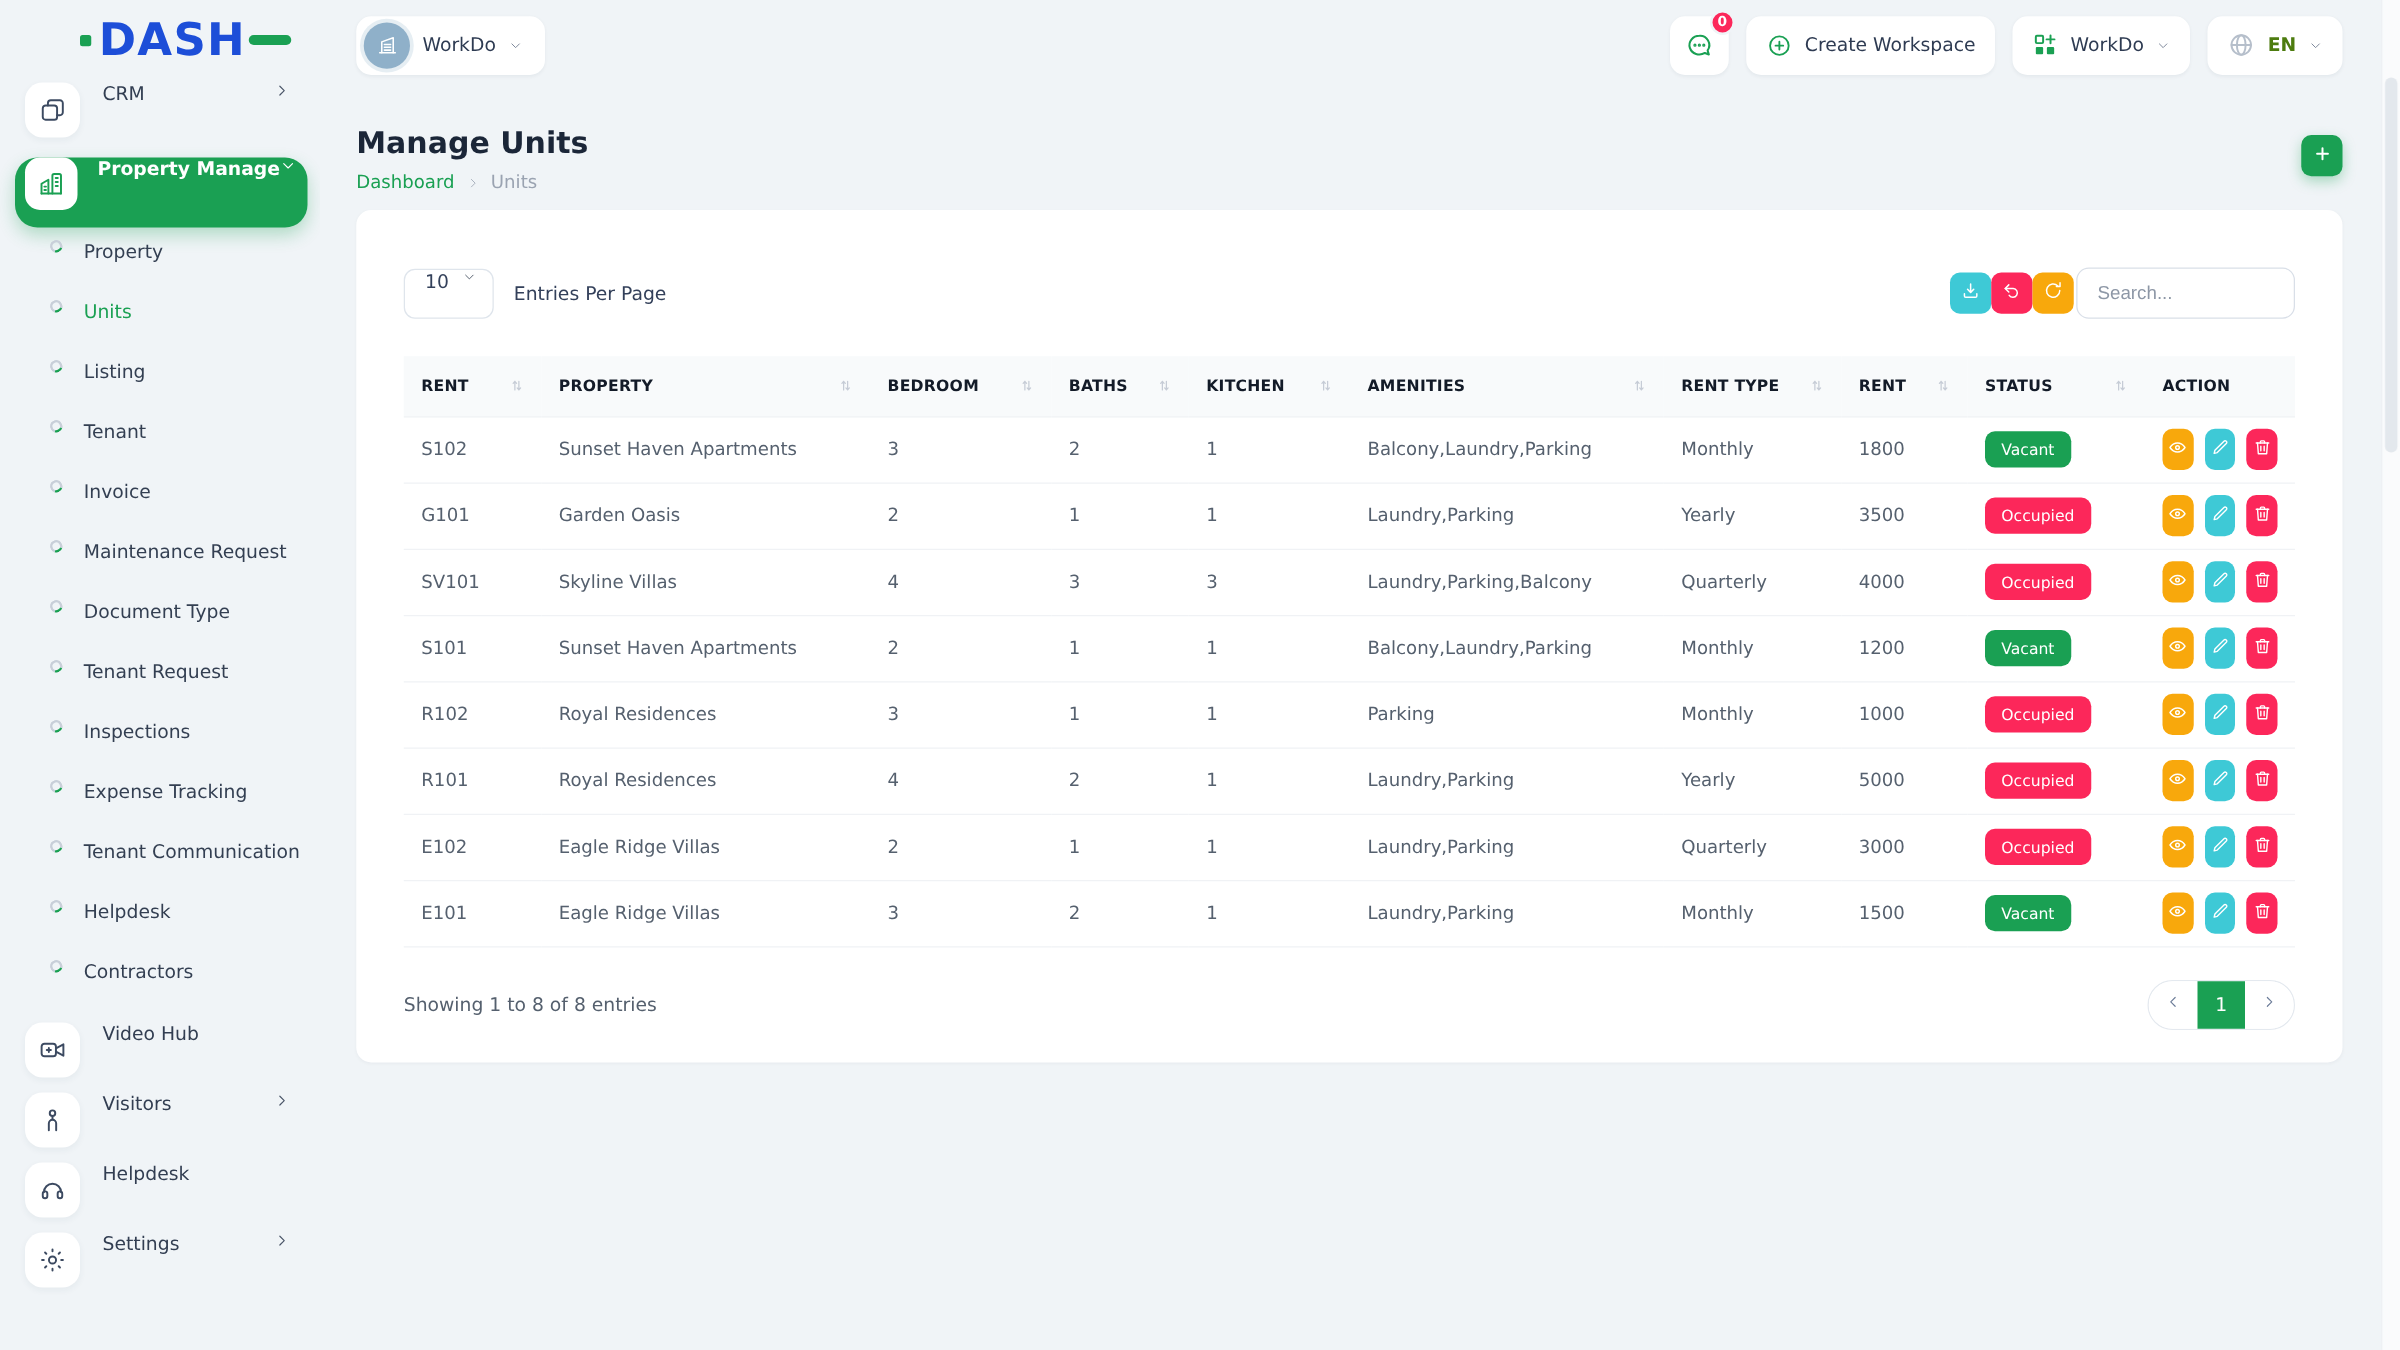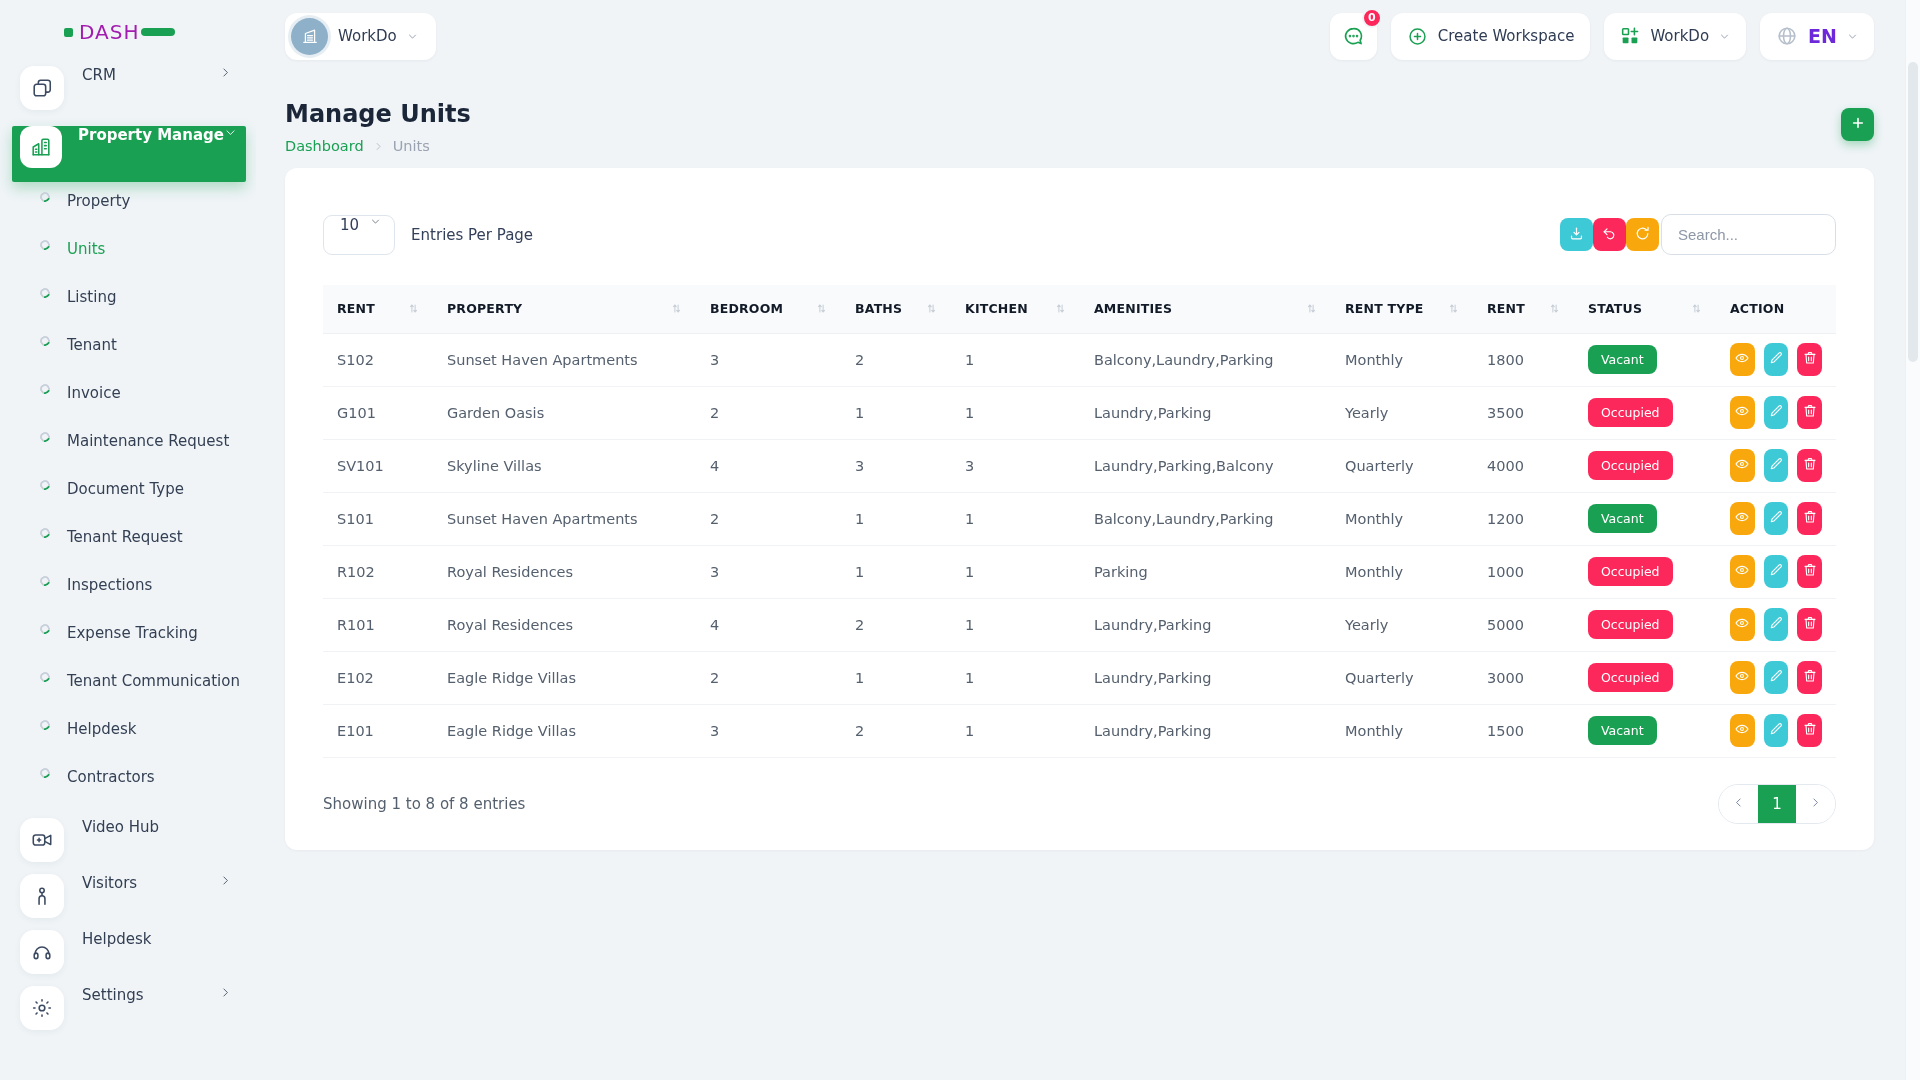--- a/index.html
+++ b/index.html
@@ -5,32 +5,32 @@
   *{box-sizing:border-box;margin:0;padding:0}
   html,body{width:1920px;height:1080px;overflow:hidden;background:#f0f4f7;
     font-family:"DejaVu Sans","Liberation Sans",sans-serif;color:#33405a}
   button{font-family:inherit}
   .app{display:flex;width:1920px;height:1080px}
 
   
   aside{width:256px;flex:0 0 256px;overflow:hidden}
   .logo{height:64px;display:flex;align-items:center;padding-left:64px;gap:4px}
   .logo-dot{width:9px;height:9px;border-radius:2px;background:#1aa053;margin-right:2px}
-  .logo-text{font-size:20px;font-weight:400;letter-spacing:1px;color:#a21caf}
+  .logo-text{font-size:36px;font-weight:700;letter-spacing:1px;color:#1d4ed8}
   .logo-bar{width:34px;height:8px;border-radius:4px;background:#1aa053;margin-left:-2px}
   .side-nav{padding:0 10px 0 14px}
   .side-item{display:flex;align-items:flex-start;cursor:pointer}
   .kind-parent{height:54px;margin:2px 0;padding-left:6px}
   .icon-box{width:44px;height:44px;background:#fff;border-radius:14px;display:flex;
     align-items:center;justify-content:center;color:#3c4a61;box-shadow:0 2px 6px rgba(40,60,90,.06);flex:0 0 44px}
   .icon-box svg{width:22px;height:22px}
   .side-label{margin-left:18px;font-size:15px;color:#323e52;white-space:nowrap}
   .chev{margin-left:auto;margin-right:14px;color:#4a5568;display:flex}
   .chev svg{width:13px;height:13px}
-  .kind-pill{background:#1aa053;border-radius:2px;height:56px;margin:6px 0 10px -2px;
+  .kind-pill{background:#1aa053;border-radius:18px;height:56px;margin:6px 0 10px -2px;
     padding:0 8px 0 8px;box-shadow:0 6px 14px rgba(26,160,83,.30)}
   .kind-pill .icon-box{width:42px;height:42px;border-radius:12px;color:#1aa053;box-shadow:none;flex-basis:42px}
   .kind-pill .side-label{color:#fff;font-weight:700;margin-left:16px}
   .kind-pill .chev{color:#fff;margin-right:10px}
   .kind-sub{height:48px;padding-left:26px}
   .bullet{width:10px;height:10px;border-radius:50%;border:2.5px solid #c8cfd9;
     border-bottom-color:#1aa053;transform:rotate(-30deg);flex:0 0 10px}
   .kind-sub .side-label{margin-left:17px;color:#333f52}
   .kind-sub.active .side-label{color:#1aa053}
 
@@ -49,21 +49,21 @@
   .topbar-right{margin-left:auto;display:flex;align-items:center;gap:14px}
   .icon-pill{position:relative;width:47px;height:47px;border-radius:12px;background:#fff;border:none;
     box-shadow:0 1px 3px rgba(20,30,50,.05);display:flex;align-items:center;justify-content:center;cursor:pointer}
   .chat-ic{color:#1aa053;display:flex}.chat-ic svg{width:23px;height:23px}
   .badge-count{position:absolute;top:-5px;right:-5px;min-width:20px;height:20px;border-radius:50%;
     background:#fc275a;color:#fff;font-size:11px;display:flex;align-items:center;justify-content:center;
     border:2px solid #f0f4f7;font-weight:600}
   .create-ic{color:#1aa053;display:flex}.create-ic svg{width:21px;height:21px}
   .grid-ic{color:#1aa053;display:flex}.grid-ic svg{width:20px;height:20px}
   .globe-ic{color:#b6bfcb;display:flex}.globe-ic svg{width:22px;height:22px}
-  .lang-label{color:#6d28d9;font-size:19px;font-weight:600}
+  .lang-label{color:#4d7c0f;font-size:15px;font-weight:600}
 
   .content{padding:26px 46px 0 29px}
   .page-head{display:flex;align-items:flex-start;justify-content:space-between}
   h1{margin:2px 0 10px;font-size:24px;color:#1b2638;font-weight:700}
   .breadcrumb{display:flex;align-items:center;gap:9px;font-size:14.5px}
   .breadcrumb a{color:#1aa053;cursor:pointer;text-decoration:none}
   .bc-sep{color:#a9b1bd;display:flex}.bc-sep svg{width:11px;height:11px}
   .bc-current{color:#9aa3b1}
   .add-btn{width:33px;height:33px;margin-top:10px;border:none;border-radius:8px;background:#1aa053;color:#fff;
     display:flex;align-items:center;justify-content:center;cursor:pointer;box-shadow:0 4px 10px rgba(26,160,83,.35)}

